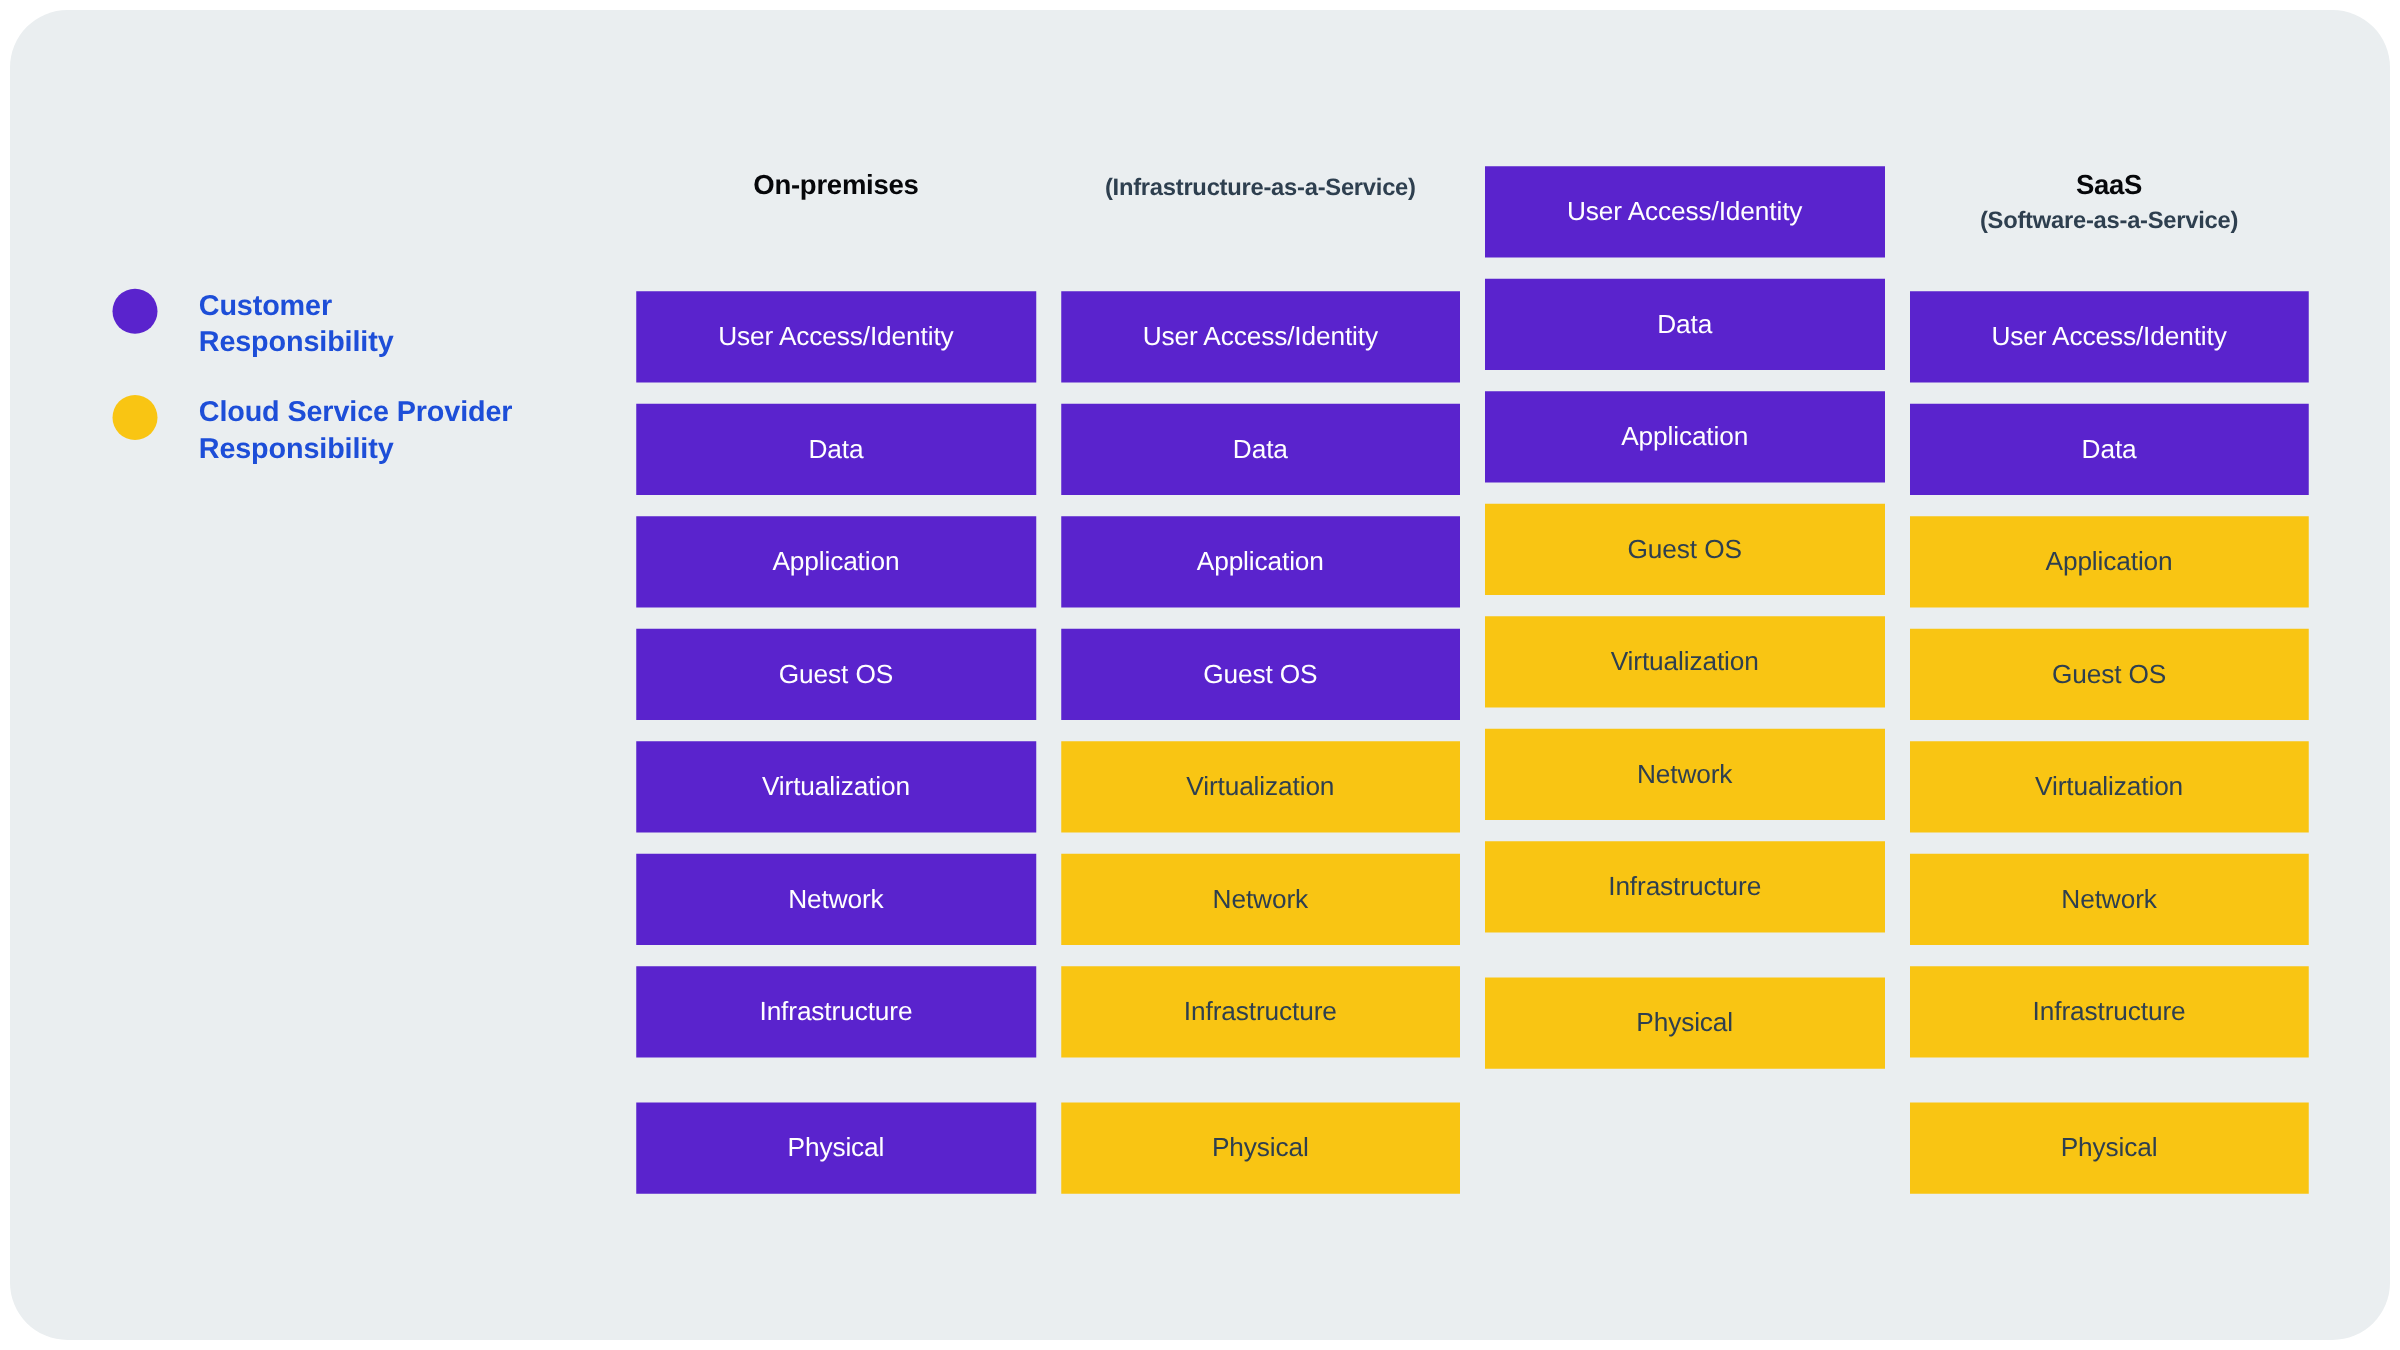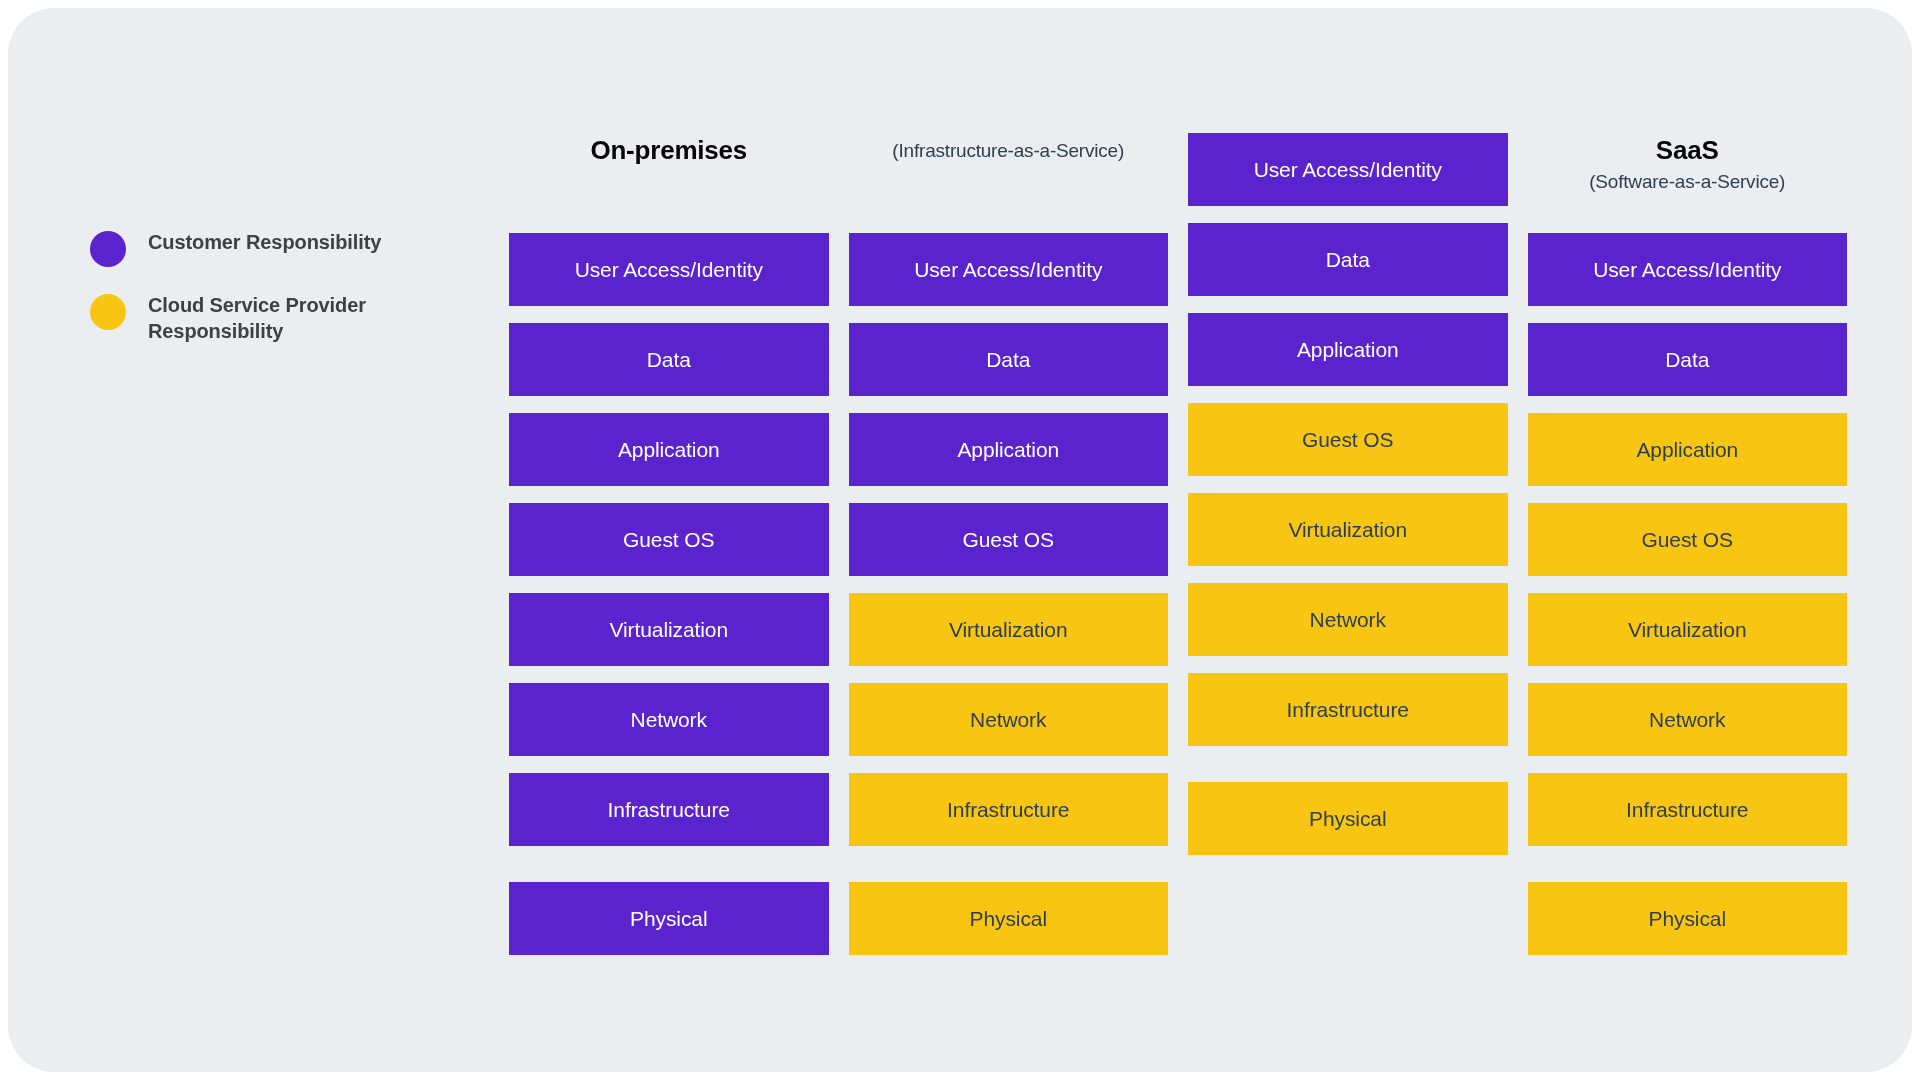--- a/index.html
+++ b/index.html
@@ -37,25 +37,25 @@
   .legend-dot {
     width: 36px;
     height: 36px;
     border-radius: 50%;
     flex: 0 0 36px;
     margin-top: 1px;
   }
   .legend-dot.customer { background: #5a23cd; }
   .legend-dot.provider { background: #f9c513; }
   .legend-label {
-    margin-left: 22px;
-    font-size: 20px;
+    margin-left: 33px;
+    font-size: 23px;
     font-weight: bold;
     line-height: 1.28;
-    color: #404040;
+    color: #1d4ed8;
     letter-spacing: -0.1px;
   }
 
   
   #grid {
     position: absolute;
     left: 501px;
     top: 125px;
     width: 1338px;
     display: flex;
@@ -65,29 +65,29 @@
     flex: 1 1 0;
     min-width: 0;
   }
 
   .col-header {
     height: 100px;
     text-align: center;
     padding-top: 2px;
   }
   .col-title {
-    font-size: 26px;
+    font-size: 22px;
     font-weight: bold;
     color: #06070a;
     line-height: 1.18;
     letter-spacing: -0.2px;
   }
   .col-sub {
     font-size: 19px;
-    font-weight: normal;
+    font-weight: bold;
     color: #2e3f4f;
     line-height: 1.3;
     margin-top: 4px;
     letter-spacing: -0.2px;
   }
   .col-sub:empty { display: none; }
 
   .cell {
     height: 73px;
     margin-bottom: 17px;

